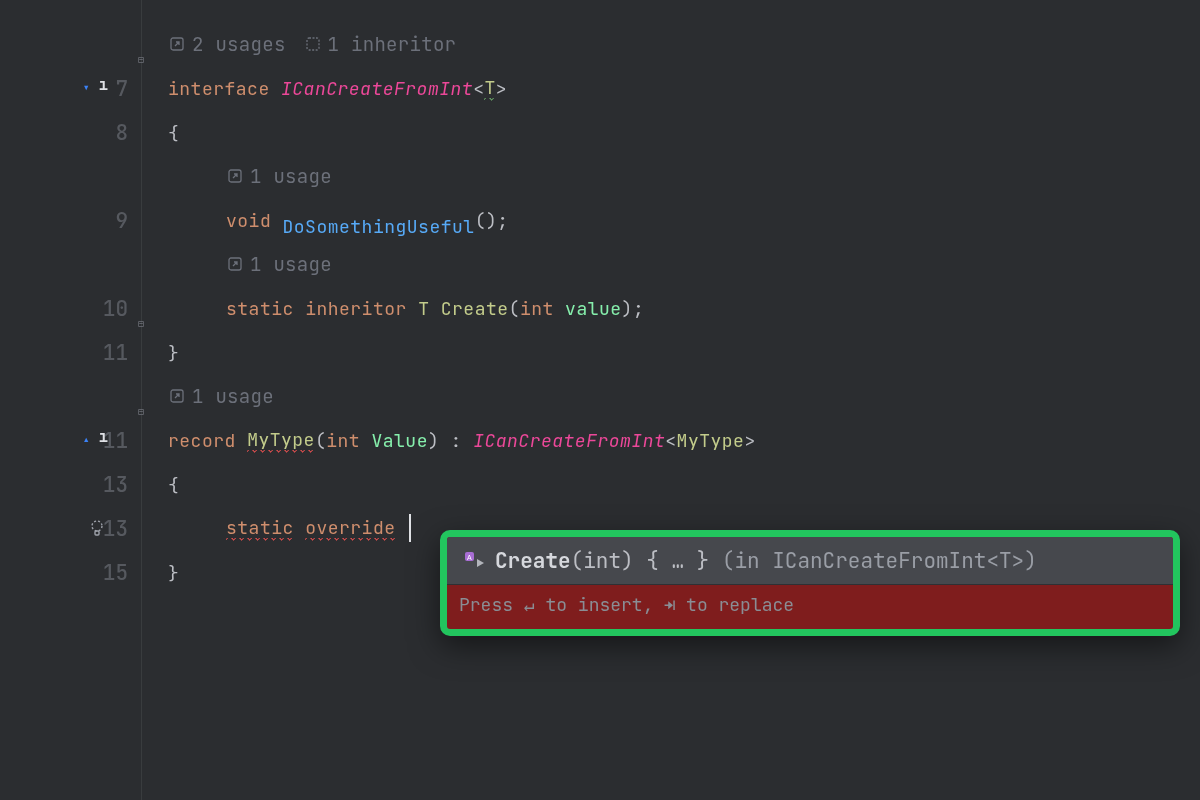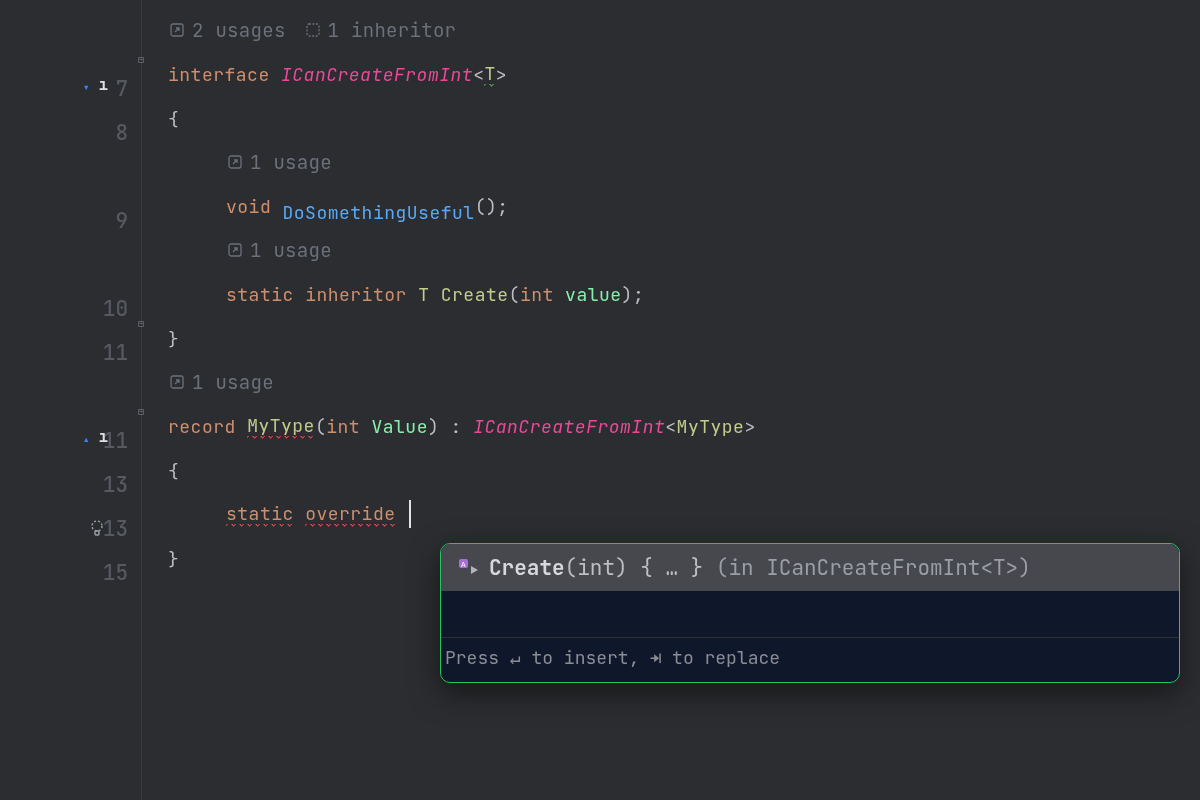--- a/index.html
+++ b/index.html
@@ -56,21 +56,21 @@
     width: 12px;
     height: 12px;
     display: flex;
     align-items: center;
     justify-content: center;
     color: #6e7178;
     font-size: 10px;
   }
   .code {
     flex: 1;
-    padding-top: 8px;
+    padding-top: 22px;
     padding-left: 18px;
     position: relative;
   }
   .code-line {
     height: 44px;
     display: flex;
     align-items: center;
     white-space: pre;
     font-size: 18px;
     letter-spacing: 0.5px;
@@ -135,47 +135,46 @@
 
   .bulb {
     width: 22px; height: 22px;
     display: inline-flex; align-items: center; justify-content: center;
   }
 
   
   .popup {
     position: absolute;
     left: 440px;
-    top: 543px;
-    background: #0f172a;
-    border: 1px solid #22c55e;
+    top: 530px;
+    background: #7f1d1d;
+    border: 7px solid #22c55e;
     border-radius: 10px;
     box-shadow: 0 10px 30px rgba(0,0,0,0.5);
     min-width: 740px;
     overflow: hidden;
     z-index: 10;
   }
   .popup-row {
     display: flex;
     align-items: center;
     padding: 10px 16px;
     background: #46484d;
     gap: 10px;
     font-size: 21px;
     color: #bcbec4;
   }
   .popup-row .sig { white-space: pre; }
   .popup-row .bold { font-weight: 700; color: #d6d8dd; }
   .popup-row .dim { color: #9a9ea6; }
   .popup-hint {
-    padding: 8px 16px 12px 4px;
+    padding: 8px 16px 12px 12px;
     font-size: 18px;
     color: #8a8d94;
     border-top: 1px solid #2f3034;
-    margin-top: 46px;
   }
   .popup-icon {
     width: 22px; height: 22px;
     display: inline-flex; align-items: center; justify-content: center;
     flex-shrink: 0;
   }
 
   .indent1 { padding-left: 0; }
   .indent2 { padding-left: 58px; }
 

